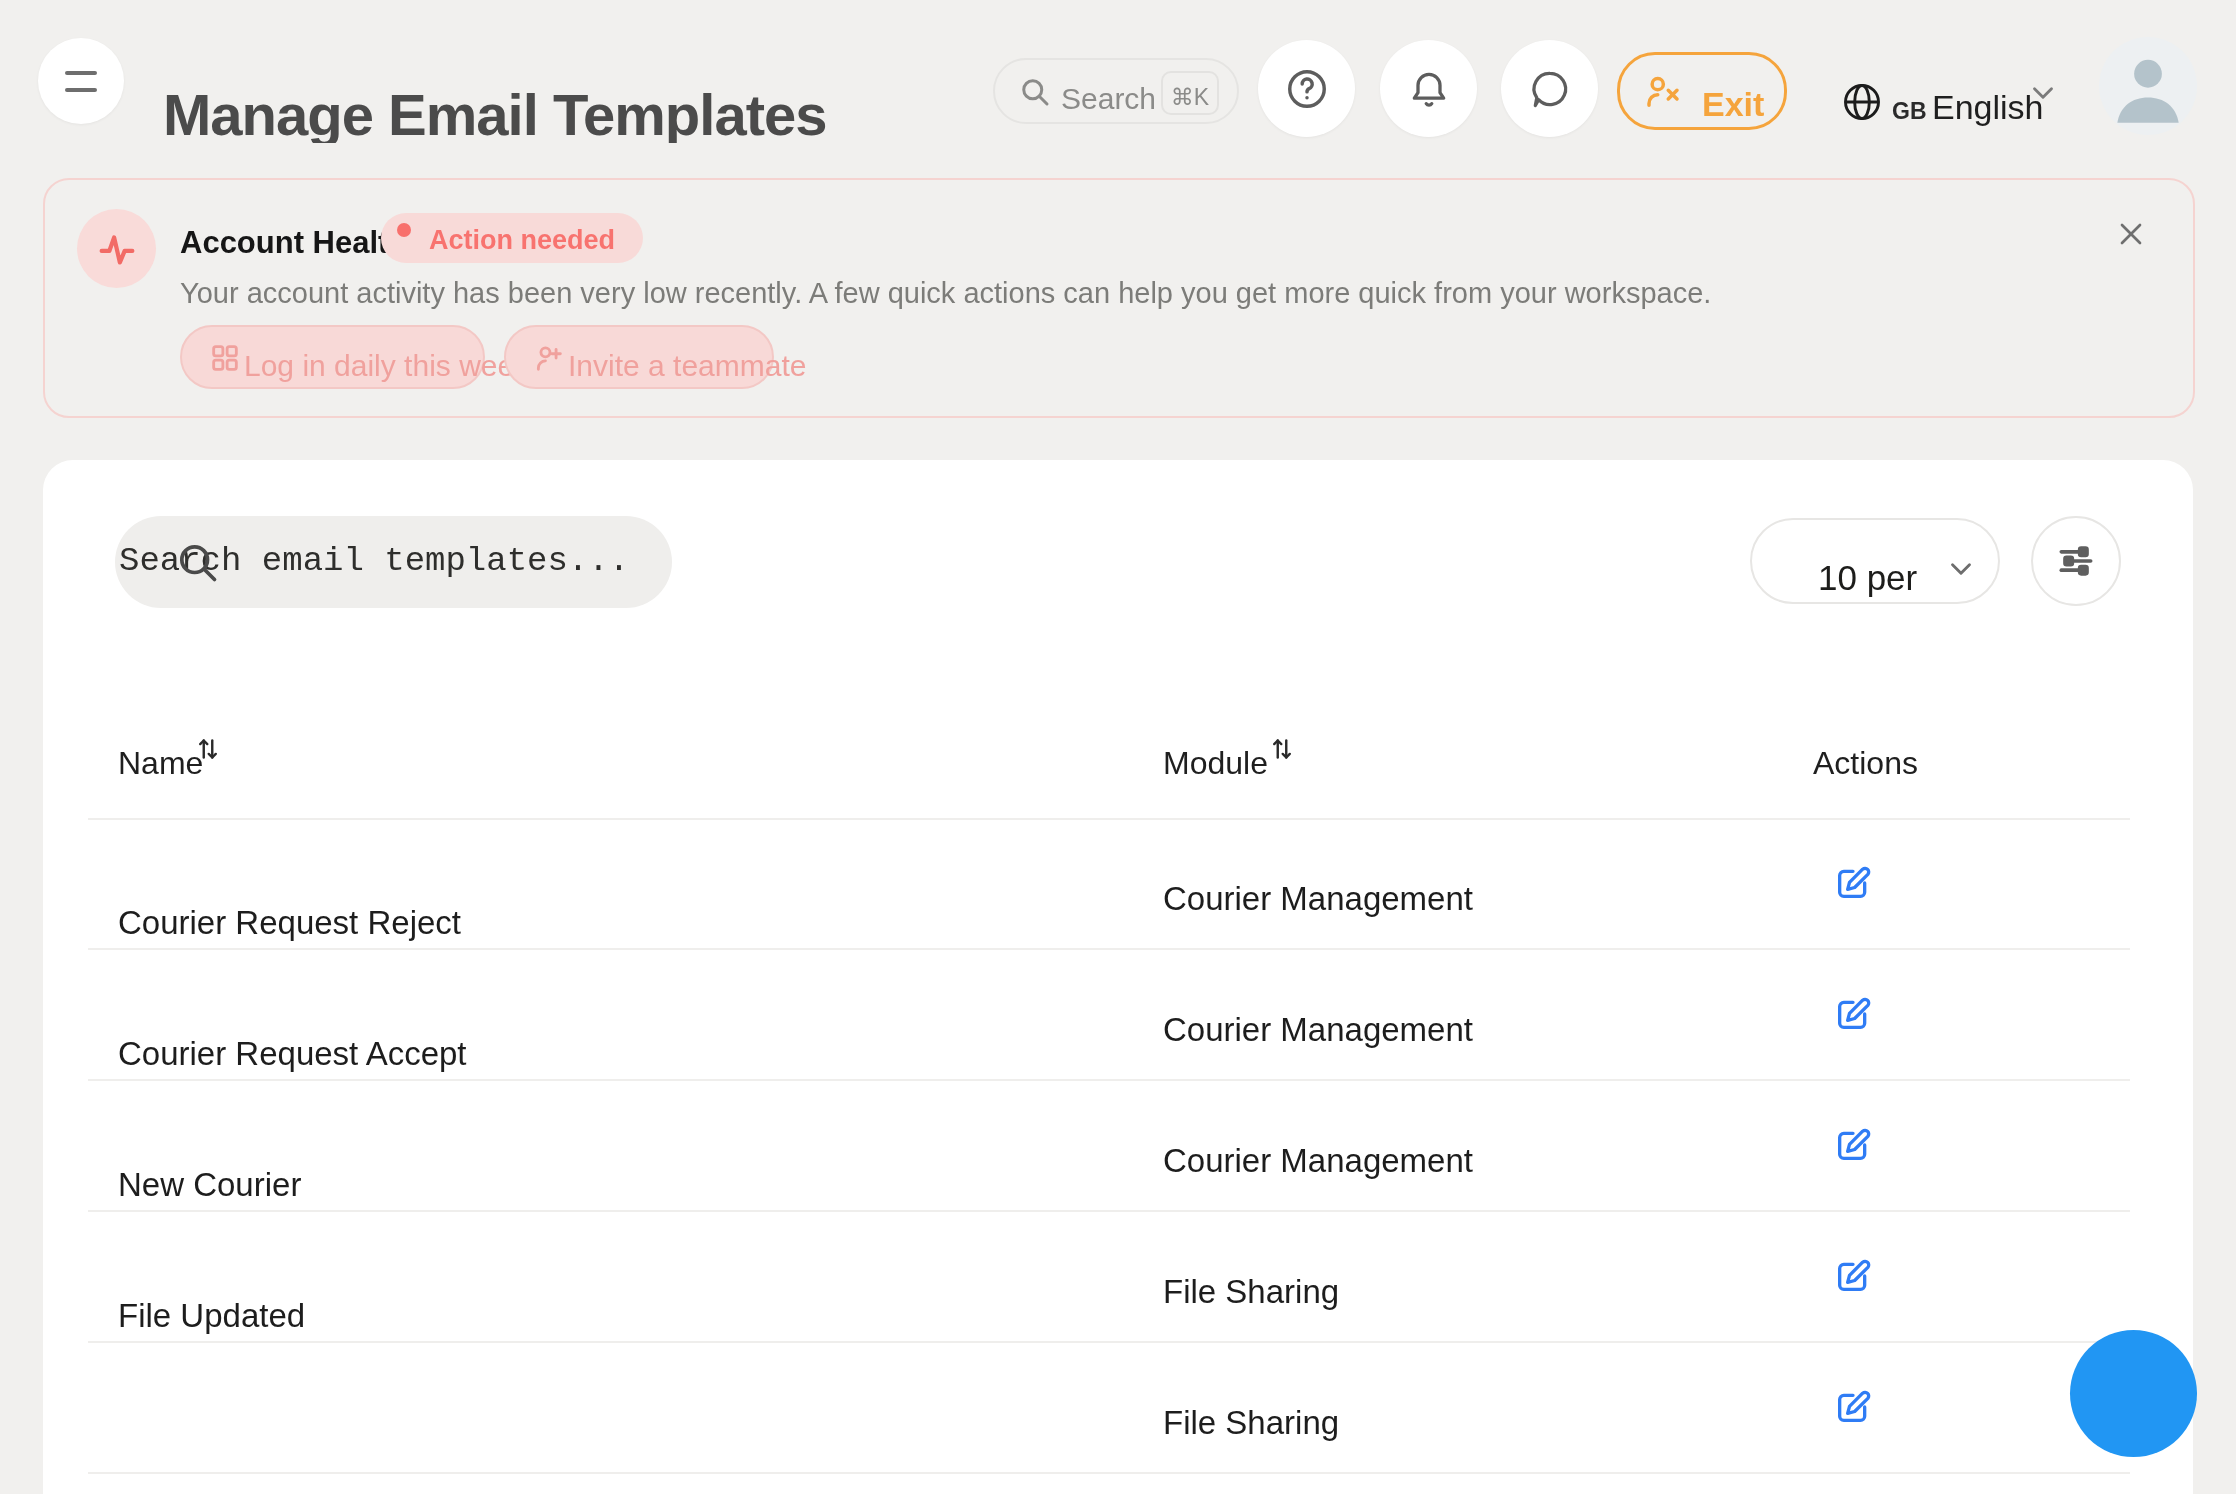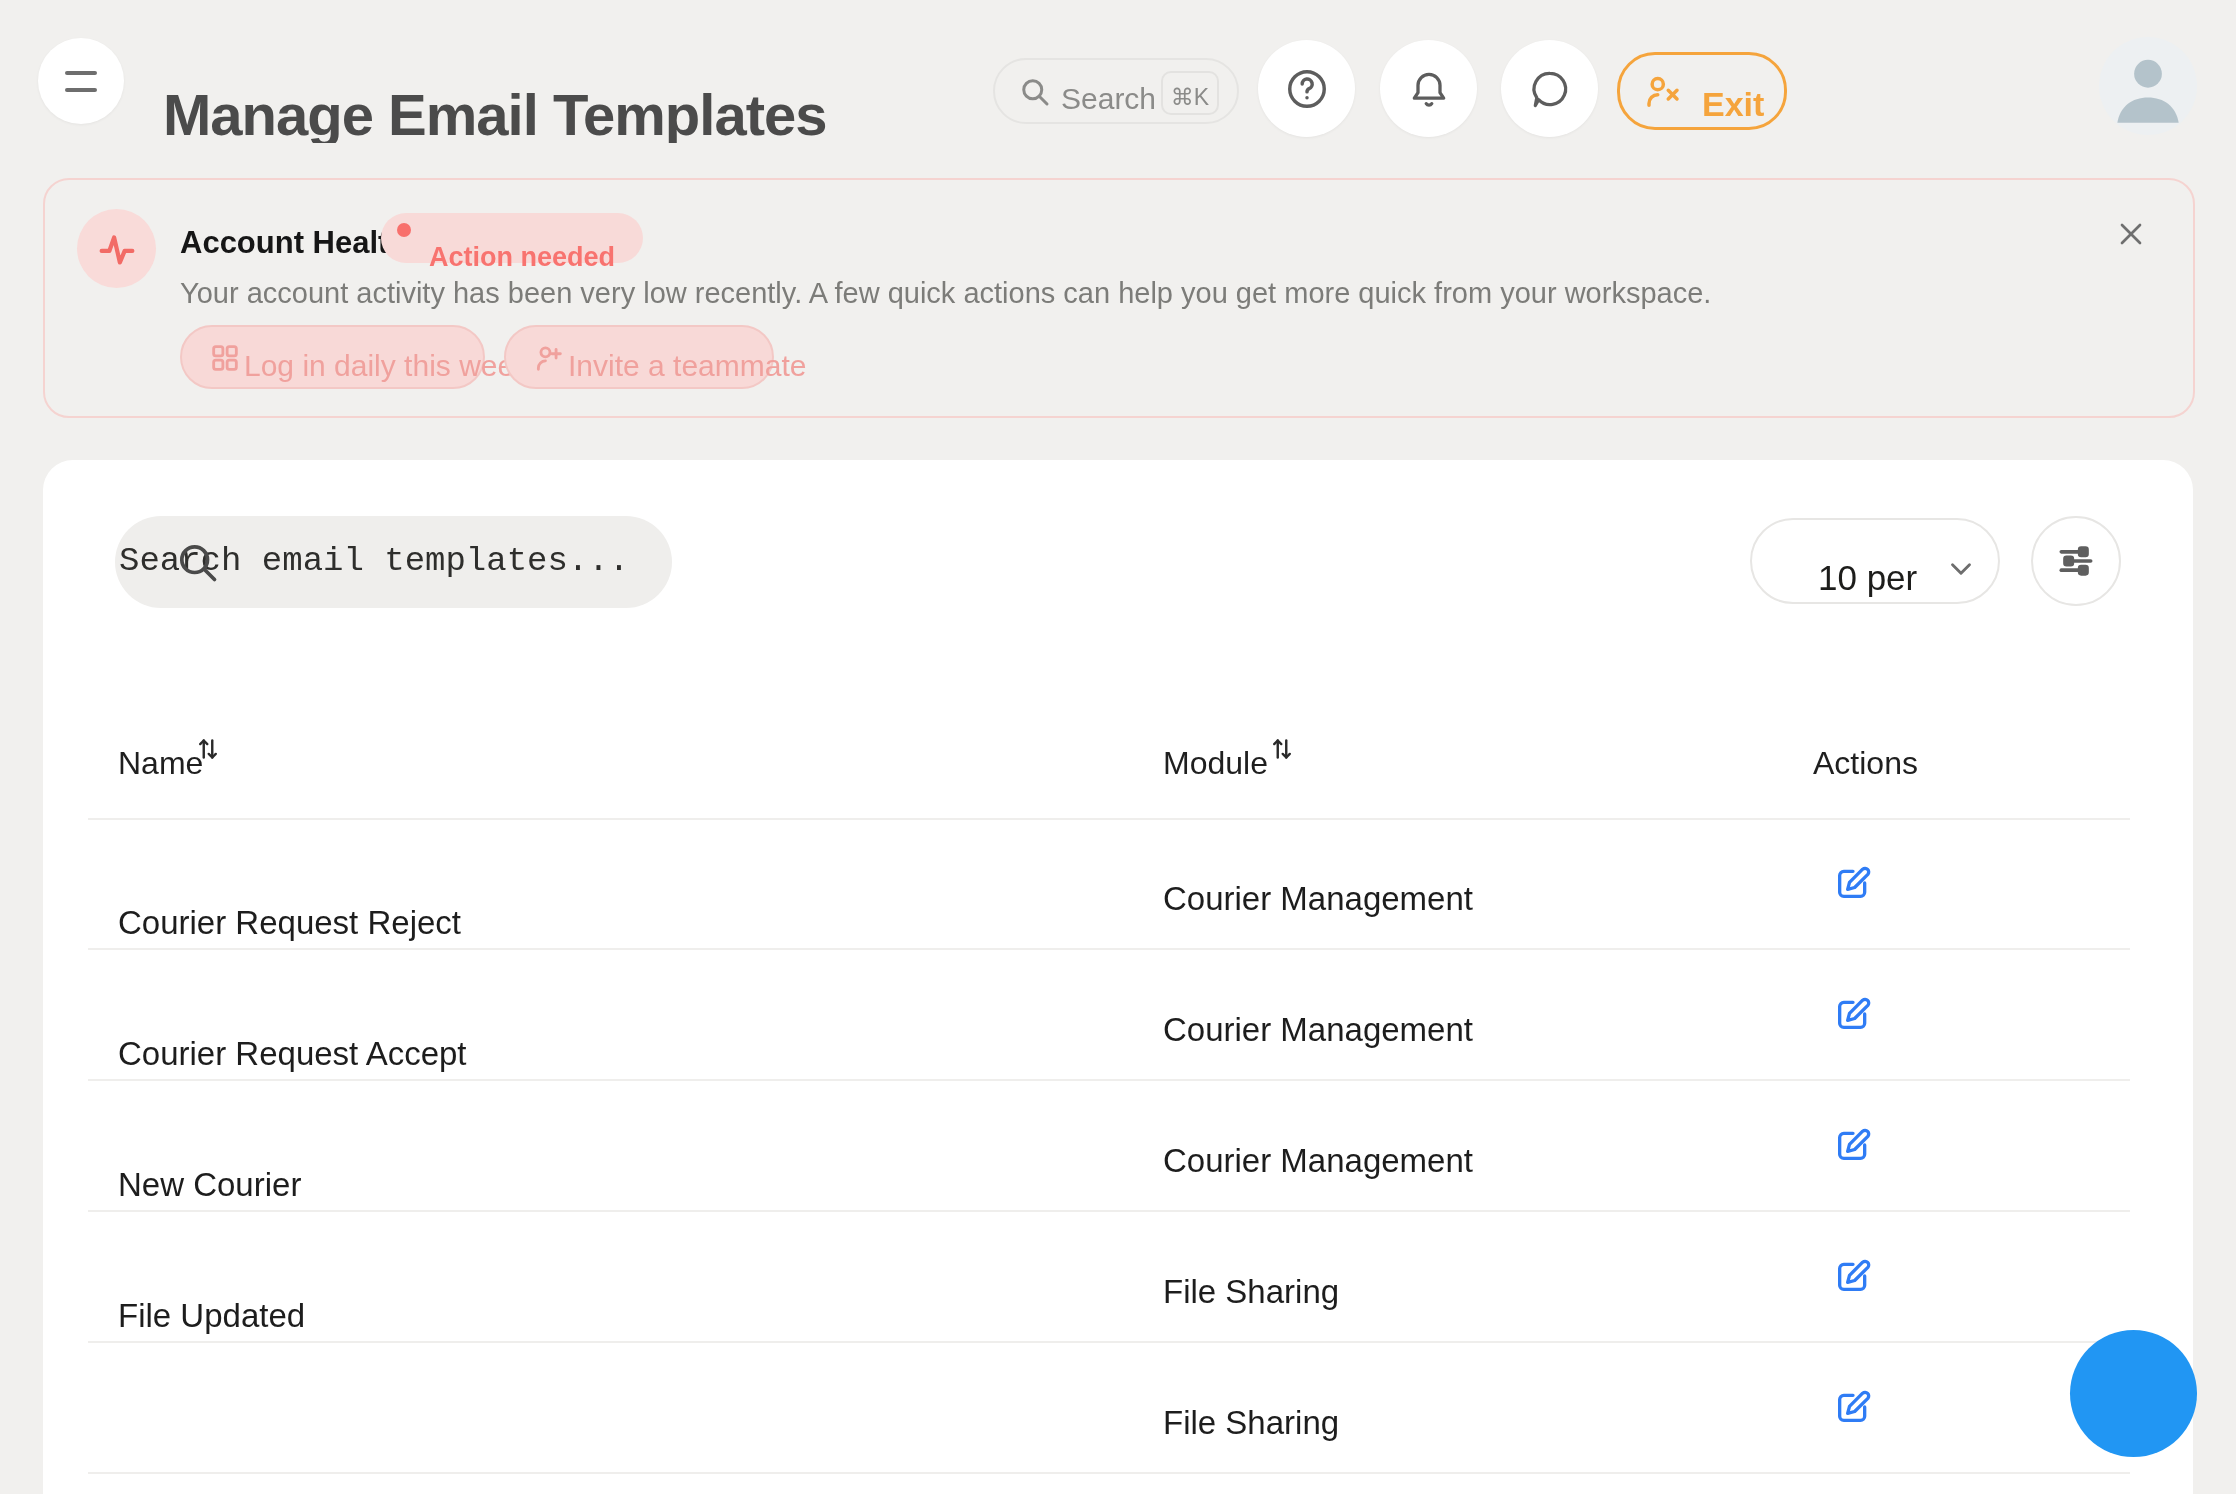--- a/index.html
+++ b/index.html
@@ -32,21 +32,21 @@
   .avatar{left:2099px;top:37px;width:98px;height:98px;border-radius:50%;background:#edf0f2;
           overflow:hidden;}
   
   .banner{left:43px;top:178px;width:2148px;height:236px;border:2px solid #f5d3d0;border-radius:26px;}
   .health-ic{left:32px;top:29px;width:79px;height:79px;border-radius:50%;background:#f9dbd9;
              display:flex;align-items:center;justify-content:center;position:absolute;}
   .banner-title{position:absolute;left:135px;top:45px;font-size:31px;font-weight:700;color:#161616;}
   .badge{position:absolute;left:336px;top:33px;height:50px;border-radius:26px;background:#f8dad8;
          padding:0 28px 0 48px;}
   .badge .dot{position:absolute;left:16px;top:10px;width:14px;height:14px;border-radius:50%;background:#f8706c;}
-  .badge span{display:inline-block;margin-top:29px;font-size:27px;font-weight:700;color:#f8736f;}
+  .badge span{display:inline-block;margin-top:12px;font-size:27px;font-weight:700;color:#f8736f;}
   .banner-desc{position:absolute;left:135px;top:97px;font-size:29px;color:#7c7c79;}
   .chip{position:absolute;top:145px;height:64px;border-radius:33px;background:#f8d9d7;
         border:2px solid #f3c8c5;box-sizing:border-box;}
   .chip svg{position:absolute;left:26px;top:14px;}
   .chip span{position:absolute;left:62px;top:22px;font-size:30px;color:#f0a19d;white-space:nowrap;}
   .banner-close{position:absolute;left:2062px;top:30px;width:48px;height:48px;
                 display:flex;align-items:center;justify-content:center;cursor:pointer;}
   
   .card{left:43px;top:460px;width:2150px;height:1100px;background:#fff;border-radius:30px;}
   .tpl-search{position:absolute;left:72px;top:56px;width:557px;height:92px;border-radius:46px;
@@ -123,20 +123,32 @@
   <div class="abs exit-btn">
     <svg width="42" height="42" viewBox="0 0 24 24" fill="none" stroke="#f5a43c" stroke-width="2" stroke-linecap="round">
       <circle cx="9" cy="7.5" r="3.2"></circle>
       <path d="M4 19.5v-1a5 5 0 0 1 5-5"></path>
       <line x1="15" y1="11" x2="20" y2="16"></line>
         <line x1="20" y1="11" x2="15" y2="16"></line>
     </svg>
     <span class="lbl">Exit</span>
   </div>
 
+  <div class="abs lang">
+    <svg style="position:absolute;left:0;top:16px;" width="44" height="44" viewBox="0 0 24 24" fill="none" stroke="#1c1c1c" stroke-width="1.6">
+      <circle cx="12" cy="12" r="9"></circle>
+        <ellipse cx="12" cy="12" rx="4" ry="9"></ellipse>
+      <line x1="3" y1="12" x2="21" y2="12"></line>
+    </svg>
+    <span class="gb">GB</span>
+    <span class="en">English</span>
+    <svg style="position:absolute;left:186px;top:12px;" width="34" height="34" viewBox="0 0 24 24" fill="none" stroke="#7b7b7b" stroke-width="2" stroke-linecap="round" stroke-linejoin="round">
+      <polyline points="6 9 12 15 18 9"></polyline>
+    </svg>
+  </div>
 
   <div class="abs avatar">
     <svg width="98" height="98" viewBox="0 0 24 24" fill="#b4c3cb">
       <circle cx="12" cy="9" r="3.4"></circle>
       <path d="M4.5 21c.6-4 3.6-6.2 7.5-6.2s6.9 2.2 7.5 6.2z"></path>
     </svg>
   </div>
 
   <div class="abs banner">
     <div class="health-ic">

